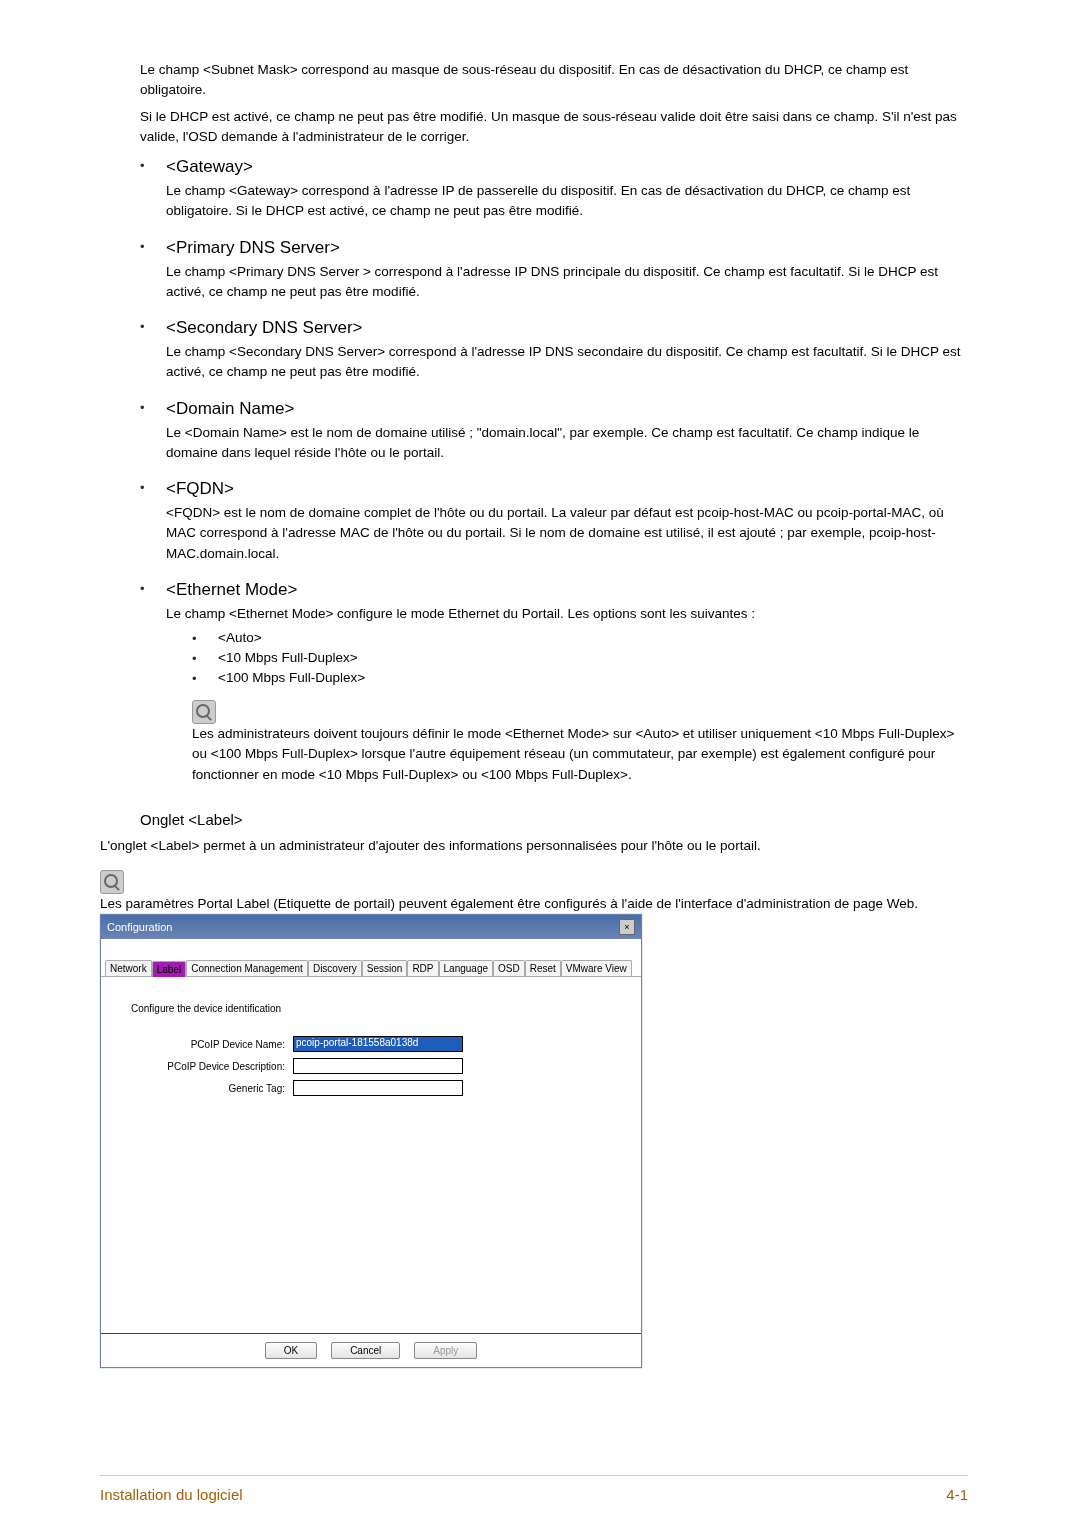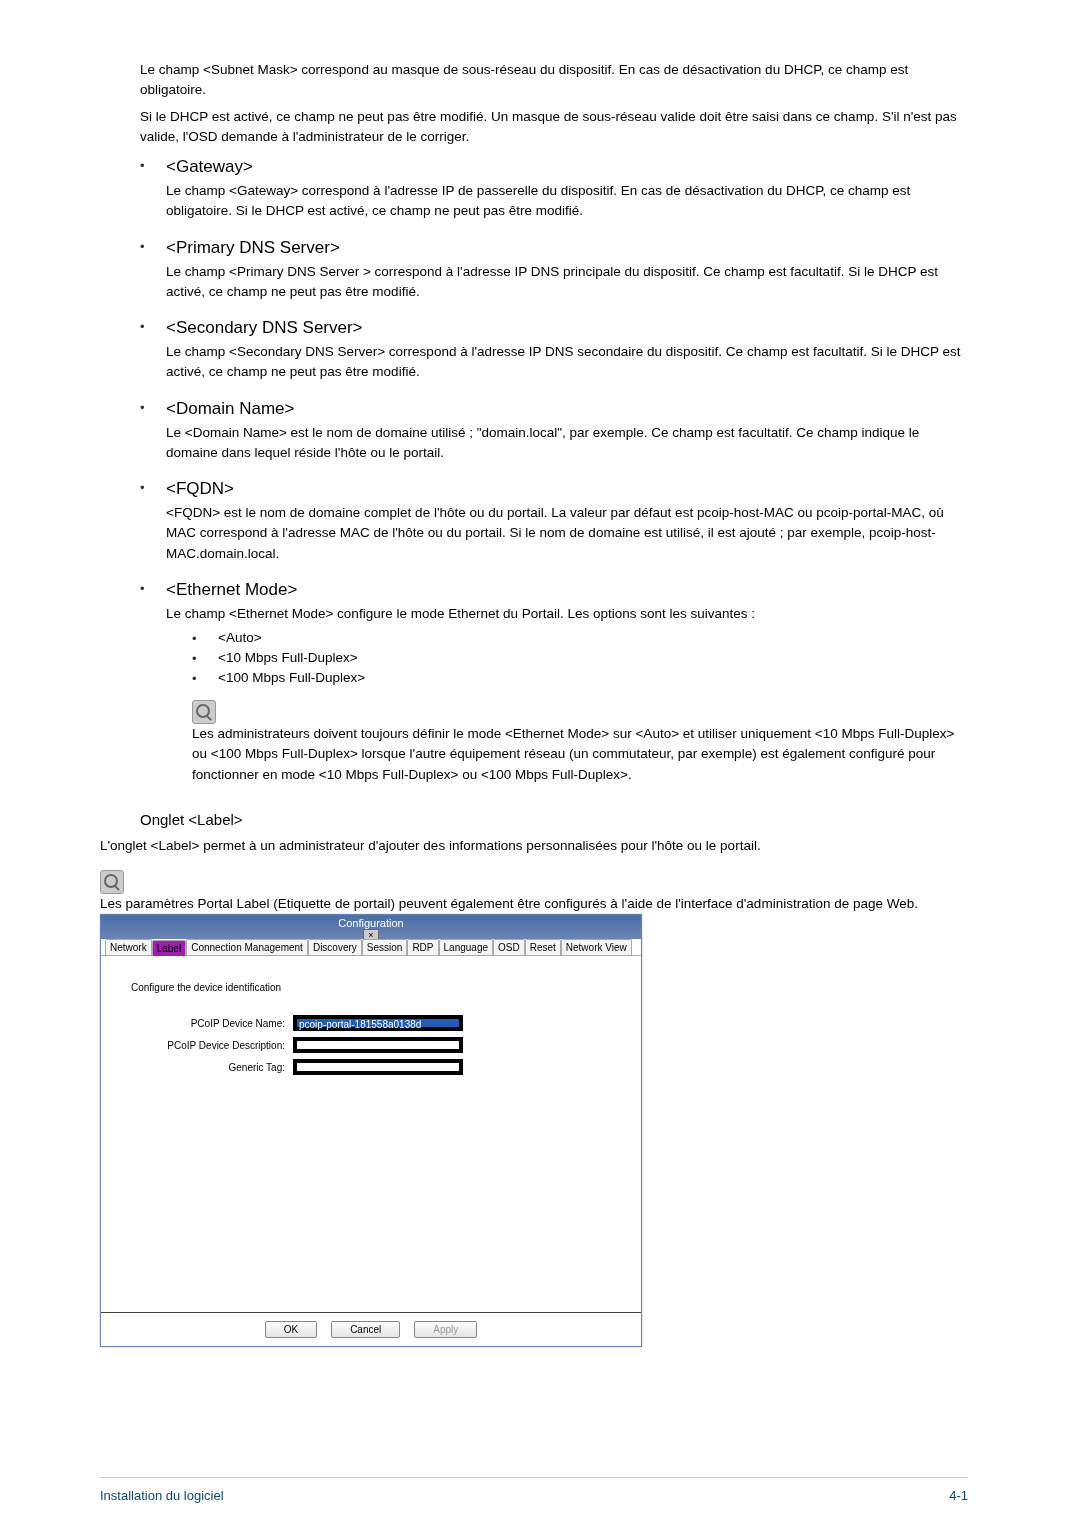--- a/index.html
+++ b/index.html
@@ -121,37 +121,36 @@
 }
 .dialog-titlebar {
   height: 20px;
   background: linear-gradient(#4a6ea9, #6b84b3);
   color: #fff;
   font-size: 11px;
   padding: 2px 6px;
   display: flex;
   justify-content: space-between;
   align-items: center;
-  flex-direction: column;
 }
 .dialog-close {
   width: 14px;
   height: 14px;
   background: #ccc;
   border: 1px solid #666;
   font-size: 9px;
   display: flex;
   align-items: center;
   justify-content: center;
   color: #000;
 }
 .dialog-tabs {
   display: flex;
   font-size: 10px;
-  padding: 0 4px 0 4px;
+  padding: 21px 4px 0 4px;
   border-bottom: 1px solid #aaa;
 }
 .dialog-tabs .tab {
   border: 1px solid #aaa;
   border-bottom: none;
   padding: 2px 4px;
   margin-right: 0;
   background: #f5f5f5;
   white-space: nowrap;
   border-radius: 2px 2px 0 0;
@@ -177,21 +176,21 @@
   font-size: 10px;
 }
 .form-row .lbl {
   width: 160px;
   text-align: right;
   padding-right: 8px;
 }
 .form-row .field {
   width: 170px;
   height: 16px;
-  border: 4px solid #000000;
+  border: 1px solid #000000;
   font-size: 10px;
   padding: 0 2px;
   box-sizing: border-box;
   background: #fff;
 }
 .form-row .field.highlight {
   background: #1e5db8;
   color: #fff;
 }
 .dialog-buttons {
@@ -213,22 +212,22 @@
 }
 .footer {
   position: absolute;
   bottom: 24px;
   left: 100px;
   right: 100px;
   border-top: 1px solid #ccc;
   padding-top: 10px;
   display: flex;
   justify-content: space-between;
-  font-size: 13px;
-  color: #0c4a6e;
+  font-size: 15px;
+  color: #a16207;
 }
 .indent-note {
   margin-left: 26px;
 }
 </style>
 </head>
 <body>
 
 <div class="page">
   <div class="content">
@@ -318,21 +317,21 @@
       <div class="dialog-tabs">
         <div class="tab">Network</div>
         <div class="tab active">Label</div>
         <div class="tab">Connection Management</div>
         <div class="tab">Discovery</div>
         <div class="tab">Session</div>
         <div class="tab">RDP</div>
         <div class="tab">Language</div>
         <div class="tab">OSD</div>
         <div class="tab">Reset</div>
-        <div class="tab">Network View</div>
+        <div class="tab">VMware View</div>
       </div>
       <div class="dialog-body">
         <p class="desc">Configure the device identification</p>
         <div class="form-row">
           <div class="lbl">PCoIP Device Name:</div>
           <div class="field highlight">pcoip-portal-181558a0138d</div>
         </div>
         <div class="form-row">
           <div class="lbl">PCoIP Device Description:</div>
           <div class="field"></div>

